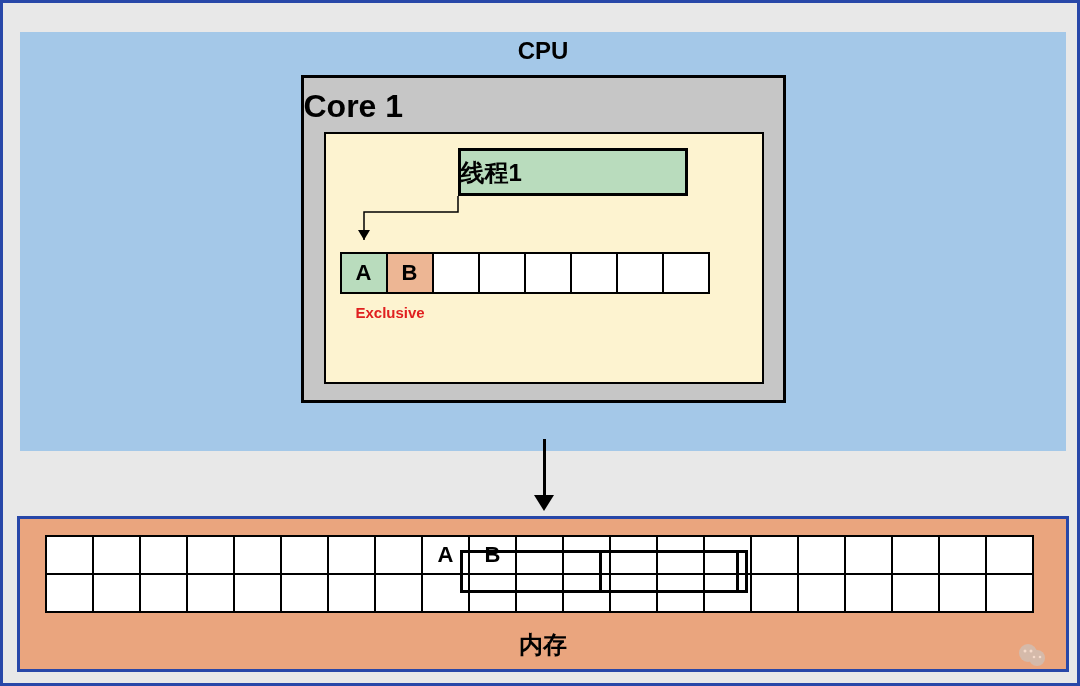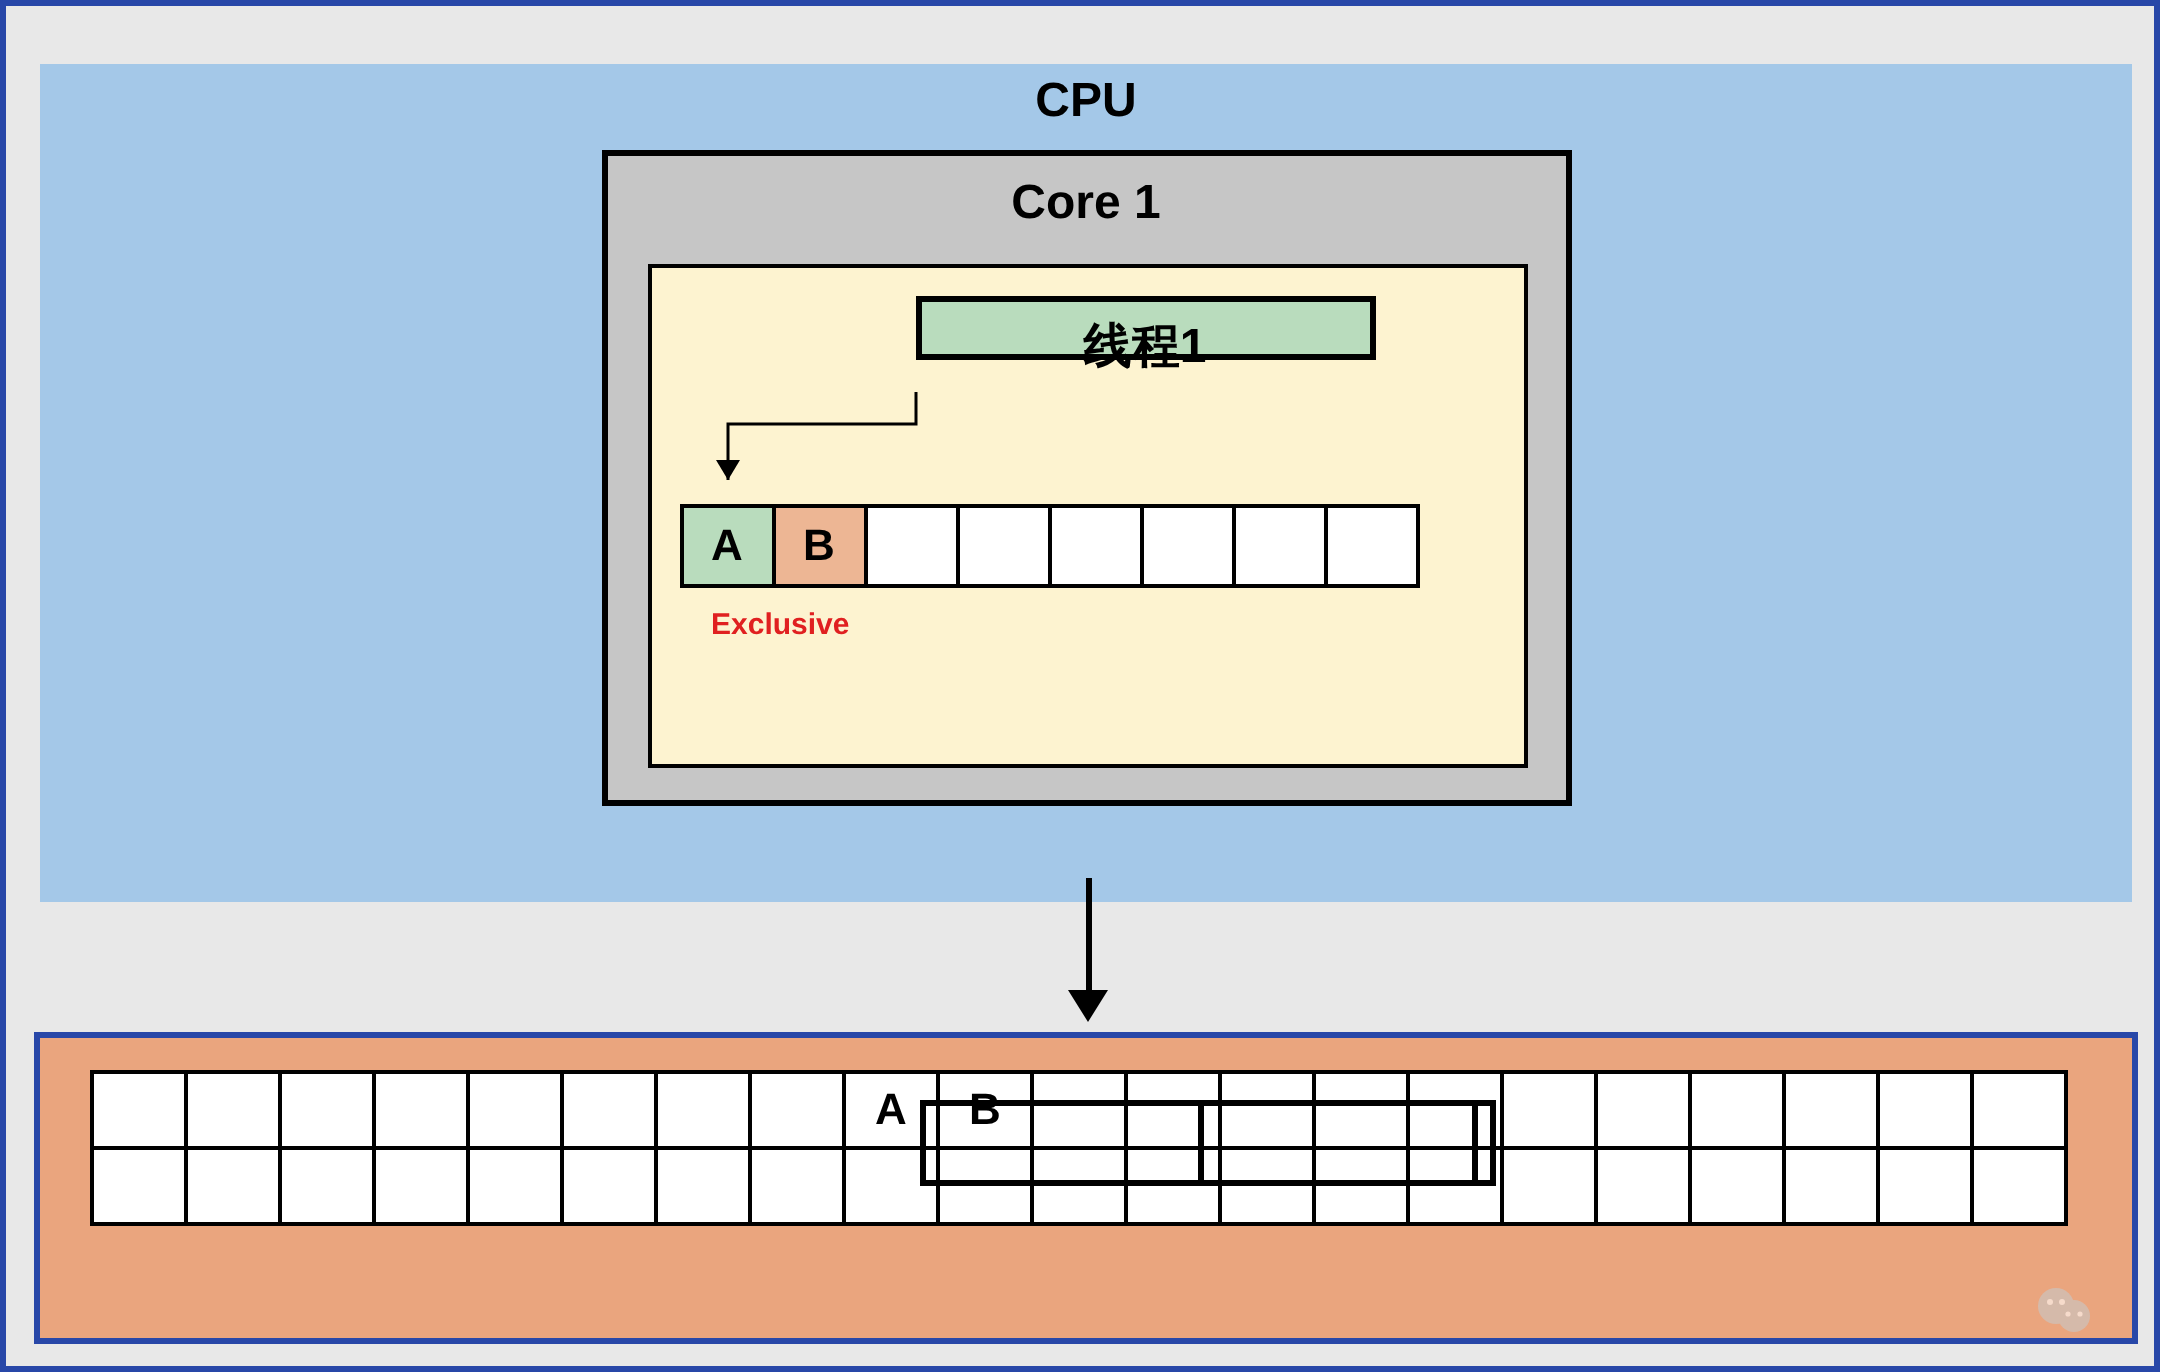--- a/index.html
+++ b/index.html
@@ -5,25 +5,25 @@
 * { box-sizing: border-box; margin: 0; padding: 0; }
 body { font-family: Arial, "Microsoft YaHei", sans-serif; background: #e0e0e0; width: 1080px; height: 686px; padding: 0; position: relative; }
 
 .outer { background: #e8e8e8; border: 3px solid #2847a8; width: 1080px; height: 686px; position: relative; }
 
 .cpu-box { background: #a4c8e8; border: none; position: absolute; top: 29px; left: 17px; width: 1046px; height: 419px; }
 .cpu-title { text-align: center; font-weight: bold; font-size: 24px; margin-top: 5px; }
 
 .cores { display: flex; gap: 32px; padding: 10px 30px 20px 30px; justify-content: center; }
 .core { background: #c6c6c6; border: 3px solid #000; width: 485px; height: 328px; position: relative; }
-.core-title { text-align: center; font-weight: bold; font-size: 24px; margin: 10px 0; }
+.core-title { font-weight: bold; font-size: 32px; margin: 10px 0; }
 
 .inner-a { background: #fdf3d0; border: 2px solid #000; position: absolute; top: 54px; left: 20px; width: 440px; height: 252px; }
 
-.thread-box { border: 3px solid #000; font-weight: bold; font-size: 24px; text-align: center; padding: 6px 0; position: absolute; width: 230px; height: 32px; }
+.thread-box { border: 3px solid #000; font-weight: bold; font-size: 24px; padding: 6px 0; position: absolute; width: 230px; height: 48px; }
 .thread1 { background: #b9dcbd; top: 14px; left: 132px; }
 .thread2 { background: #edb694; top: 14px; left: 120px; }
 
 .cache-row { position: absolute; top: 118px; left: 14px; display: flex; }
 .cache-cell { width: 48px; height: 42px; border: 2px solid #000; background: #fff; margin-left: -2px; display: flex; align-items: center; justify-content: center; font-weight: bold; font-size: 22px; }
 .cache-cell:first-child { margin-left: 0; }
 .cell-a { background: #b9dcbd; }
 .cell-b { background: #edb694; }
 
 .exclusive { color: #e02020; font-weight: bold; font-size: 15px; position: absolute; top: 170px; left: 30px; }
@@ -136,20 +136,21 @@
           <div class="mem-cell"></div>
           <div class="mem-cell"></div>
           <div class="mem-cell"></div>
           <div class="mem-cell"></div>
           <div class="mem-cell"></div>
           <div class="mem-cell"></div>
         </div>
       <div class="highlight-border hb1"></div>
       <div class="highlight-border hb2"></div>
     </div>
+    <div class="mem-title">内存</div>
   </div>
 
   <div class="watermark">
     <span class="wechat-icon">
       <svg viewBox="0 0 30 26">
           <circle cx="11" cy="11" r="9" fill="#c8c8c8"></circle>
           <circle cx="20" cy="16" r="8" fill="#c8c8c8"></circle>
           <circle cx="8" cy="9" r="1.5" fill="#fff"></circle>
           <circle cx="14" cy="9" r="1.5" fill="#fff"></circle>
           <circle cx="17" cy="15" r="1.3" fill="#fff"></circle>

